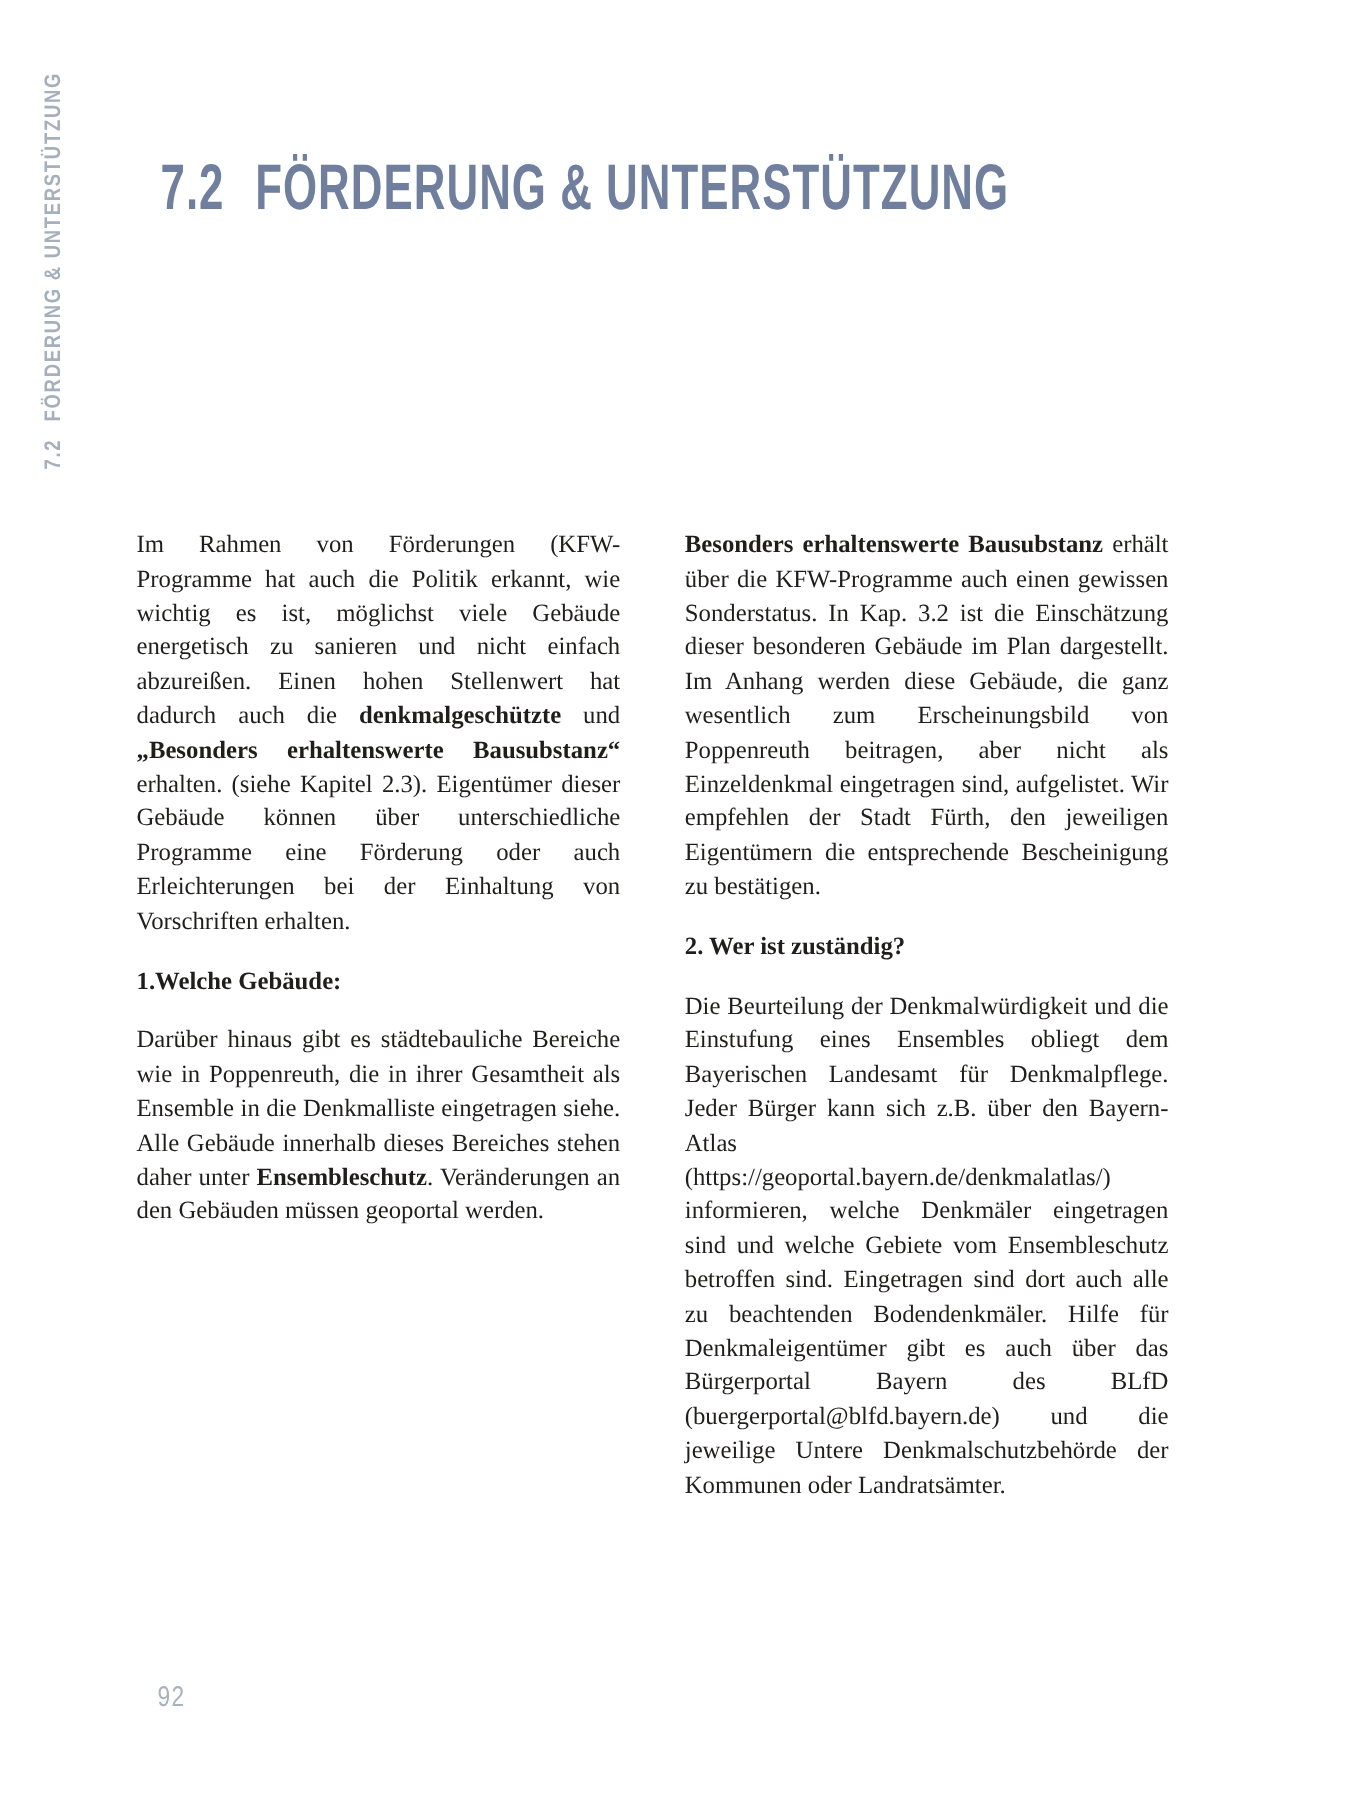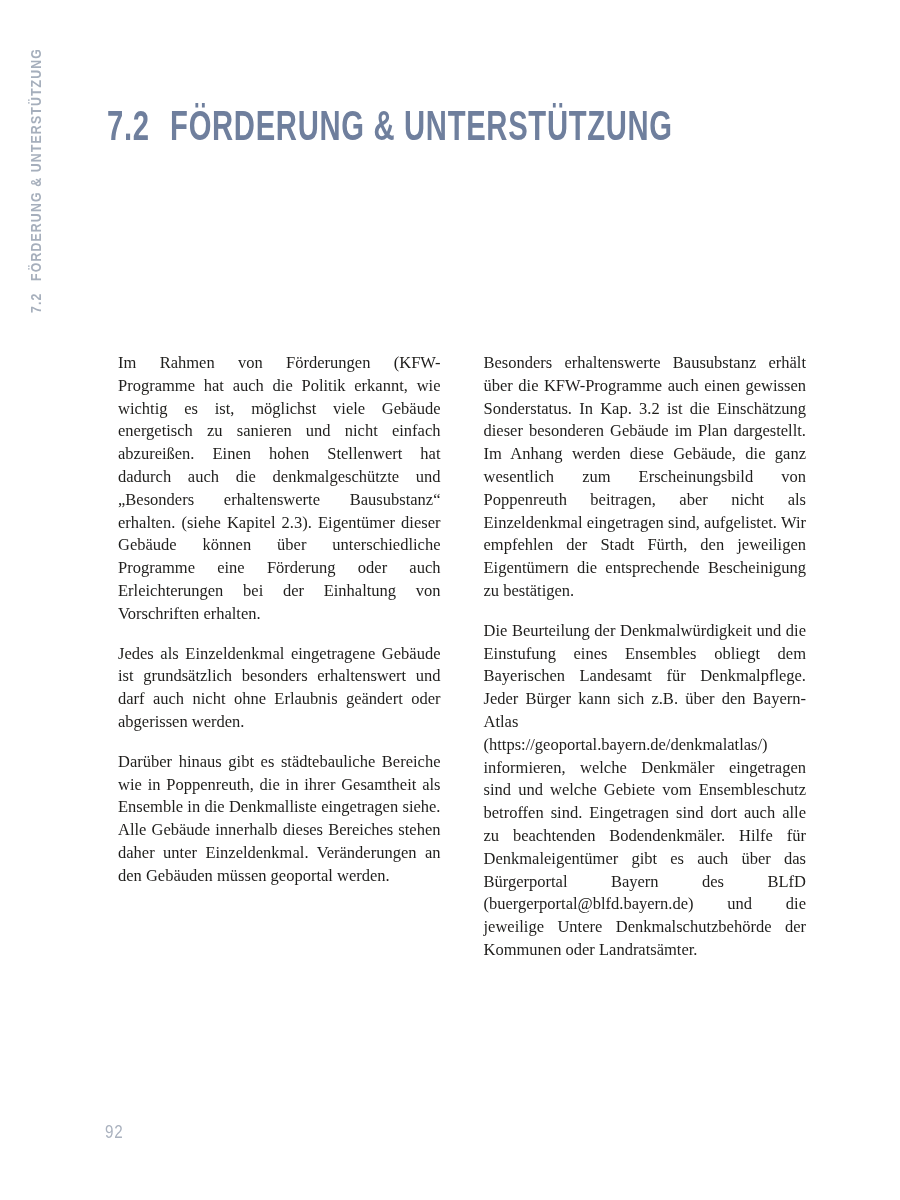--- a/index.html
+++ b/index.html
@@ -44,40 +44,40 @@
     font-weight: bold;
     font-size: 43px;
     letter-spacing: 1px;
     color: var(--color-heading, #6f7f9d);
   }
   .heading .h-num { margin-right: 30px; }
 
   
   .columns {
     position: absolute;
-    left: 118px;
+    left: 91px;
     top: 352px;
     width: 688px;
     display: flex;
     gap: 43px;
   }
   .col {
     width: 324px;
     color: var(--color-body-text, #1f1e1c);
     font-size: 16.5px;
     line-height: 22.8px;
     text-align: justify;
     hyphens: auto;
     -webkit-hyphens: auto;
     overflow-wrap: break-word;
   }
   .col p { margin: 0 0 17px 0; }
   .col p:last-child { margin-bottom: 0; margin-top: 11px; }
   .col p.subheading { font-weight: bold; }
-  .col b { font-weight: normal; }
+  .col b { font-weight: bold; }
 
   
   .page-number {
     position: absolute;
     left: 105px;
     top: 1121px;
     transform-origin: 0 0;
     transform: scaleX(0.8);
     font-family: "Liberation Sans", sans-serif;
     font-size: 19px;
@@ -94,24 +94,25 @@
     <span class="v-num">7.2</span><span class="v-title">FÖRDERUNG &amp; UNTERSTÜTZUNG</span>
   </div>
 
   <h1 class="heading">
     <span class="h-num">7.2</span><span class="h-title">FÖRDERUNG &amp; UNTERSTÜTZUNG</span>
   </h1>
 
   <div class="columns">
     <div class="col">
         <p><span>Im Rahmen von Förderungen (KFW-Programme hat auch die Politik erkannt, wie wichtig es ist, möglichst viele Gebäude energetisch zu sanieren und nicht einfach abzureißen. Einen hohen Stellenwert hat dadurch auch die </span><b>denkmalgeschützte</b><span> und </span><b>„Besonders erhaltenswerte Bausubstanz“</b><span> erhalten. (siehe Kapitel 2.3). Eigentümer dieser Gebäude können über unterschiedliche Programme eine Förderung oder auch Erleichterungen bei der Einhaltung von Vorschriften erhalten.</span></p>
-        <p><span>Jedes als </span><b>Einzeldenkmal</b><span> eingetragene Gebäude ist grundsätzlich besonders erhaltenswert und darf auch nicht ohne Erlaubnis geändert oder abgerissen werden.</span></p>
-        <p><span>Darüber hinaus gibt es städtebauliche Bereiche wie in Poppenreuth, die in ihrer Gesamtheit als Ensemble in die Denkmalliste eingetragen siehe. Alle Gebäude innerhalb dieses Bereiches stehen daher unter </span><b>Einzeldenkmal</b><span>. Veränderungen an den Gebäuden müssen geoportal werden.</span></p>
+        <p class="subheading"><b>1.Welche Gebäude:</b></p>
+        <p><span>Darüber hinaus gibt es städtebauliche Bereiche wie in Poppenreuth, die in ihrer Gesamtheit als Ensemble in die Denkmalliste eingetragen siehe. Alle Gebäude innerhalb dieses Bereiches stehen daher unter </span><b>Ensembleschutz</b><span>. Veränderungen an den Gebäuden müssen geoportal werden.</span></p>
       </div>
     <div class="col">
         <p><b>Besonders erhaltenswerte Bausubstanz</b><span> erhält über die KFW-Programme auch einen gewissen Sonderstatus. In Kap. 3.2 ist die Einschätzung dieser besonderen Gebäude im Plan dargestellt. Im Anhang werden diese Gebäude, die ganz wesentlich zum Erscheinungsbild von Poppenreuth beitragen, aber nicht als Einzeldenkmal eingetragen sind, aufgelistet. Wir empfehlen der Stadt Fürth, den jeweiligen Eigentümern die entsprechende Bescheinigung zu bestätigen.</span></p>
+        <p class="subheading"><b>2. Wer ist zuständig?</b></p>
         <p><span>Die Beurteilung der Denkmalwürdigkeit und die Einstufung eines Ensembles obliegt dem Bayerischen Landesamt für Denkmalpflege. Jeder Bürger kann sich z.B. über den Bayern-Atlas (https://geoportal.bayern.de/denkmalatlas/) informieren, welche Denkmäler eingetragen sind und welche Gebiete vom Ensembleschutz betroffen sind. Eingetragen sind dort auch alle zu beachtenden Bodendenkmäler. Hilfe für Denkmaleigentümer gibt es auch über das Bürgerportal Bayern des BLfD (buergerportal@blfd.bayern.de) und die jeweilige Untere Denkmalschutzbehörde der Kommunen oder Landratsämter.</span></p>
       </div>
   </div>
 
   <div class="page-number">92</div>
 
 </div>
 
 </body></html>

